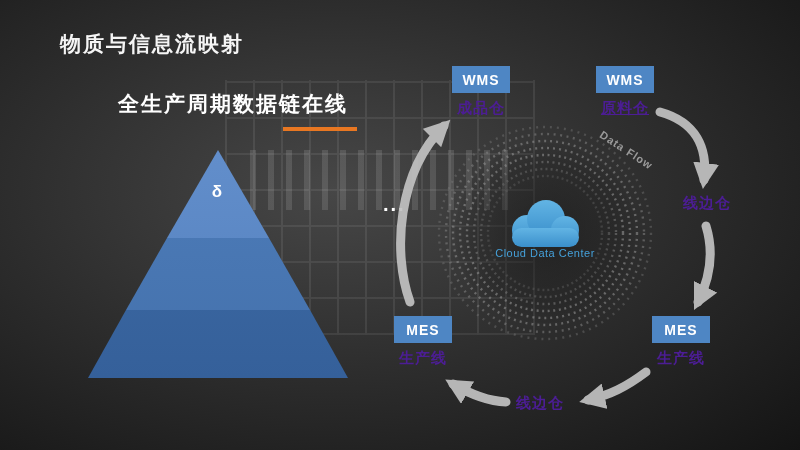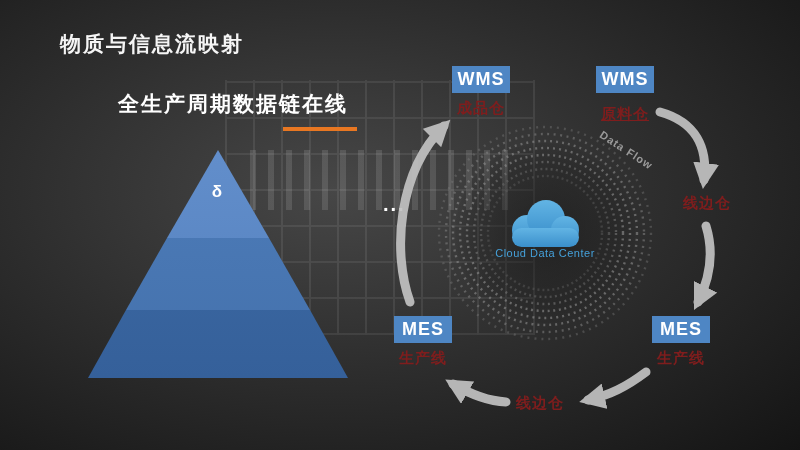--- a/index.html
+++ b/index.html
@@ -67,26 +67,26 @@
     font-size: 11px; font-weight: bold; color: #9a9a9a; letter-spacing: 1px;
     transform: rotate(33deg);
   }
   .ellipsis {
     left: 383px; top: 193px; color: #ffffff; font-size: 20px; font-weight: bold; letter-spacing: 2px;
   }
 
   
   .tag-box {
     width: 58px; height: 27px;
-    color: #ffffff; font-size: 18px; font-weight: bold;
+    color: #ffffff; font-size: 14px; font-weight: bold;
     display: flex; align-items: center; justify-content: center;
     letter-spacing: 1px;
   }
   .node-label {
-    color: #7f1d1d; font-size: 15px; font-weight: bold; letter-spacing: 1px;
+    color: #4c1d95; font-size: 15px; font-weight: bold; letter-spacing: 1px;
     width: 70px; text-align: center;
   }
 
   .arrows-svg { left: 0; top: 0; width: 800px; height: 450px; pointer-events: none; }
 </style>
 </head>
 <body>
 
 <div class="abs pcb-ghost"></div>
 <div class="abs pcb-ghost2"></div>
@@ -144,21 +144,21 @@
     <path d="M 706 226 C 714 252 710 278 698 302" marker-end="url(#ah)"></path>
     <path d="M 646 372 C 626 387 610 395 588 400" marker-end="url(#ah)"></path>
     <path d="M 506 402 C 486 401 470 394 453 384" marker-end="url(#ah)"></path>
   </g>
 </svg>
 
 <div class="abs tag-box" style="left:452px;top:66px;background:#4e86c4;">WMS</div>
 <div class="abs node-label" style="left:446px;top:99px;">成品仓</div>
 
 <div class="abs tag-box" style="left:596px;top:66px;background:#4e86c4;">WMS</div>
-<div class="abs node-label" style="left:590px;top:105px;text-decoration:underline;">原料仓</div>
+<div class="abs node-label" style="left:590px;top:99px;text-decoration:underline;">原料仓</div>
 
 <div class="abs node-label" style="left:672px;top:194px;">线边仓</div>
 
 <div class="abs tag-box" style="left:652px;top:316px;background:#4e86c4;">MES</div>
 <div class="abs node-label" style="left:646px;top:349px;">生产线</div>
 
 <div class="abs node-label" style="left:505px;top:394px;">线边仓</div>
 
 <div class="abs tag-box" style="left:394px;top:316px;background:#4e86c4;">MES</div>
 <div class="abs node-label" style="left:388px;top:349px;">生产线</div>

